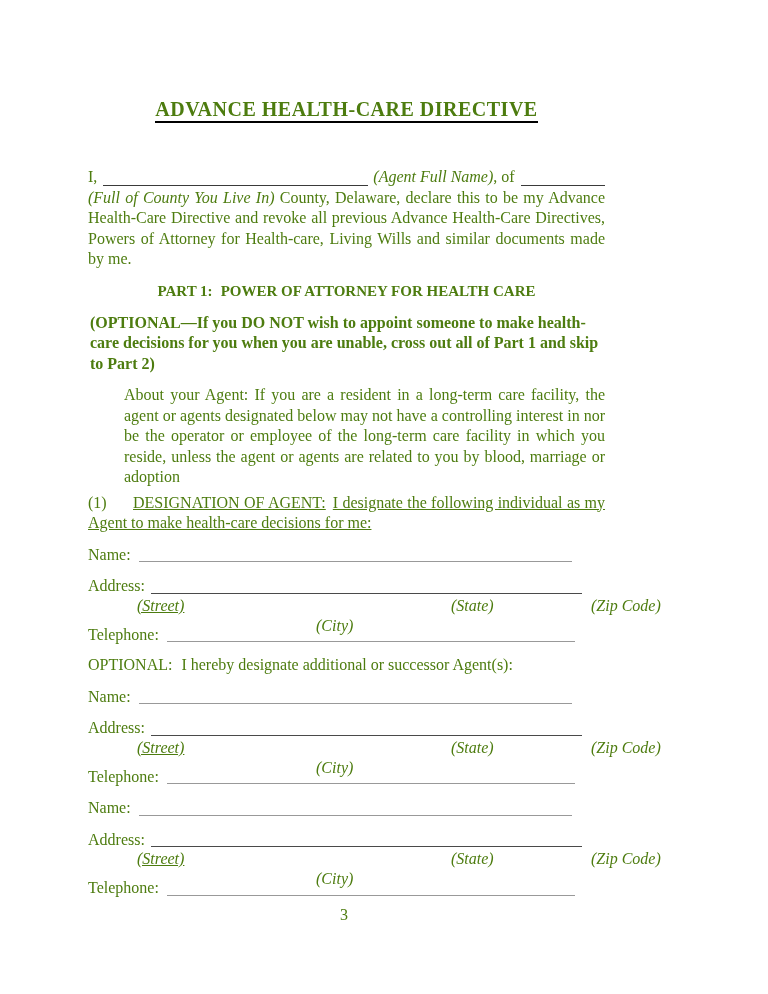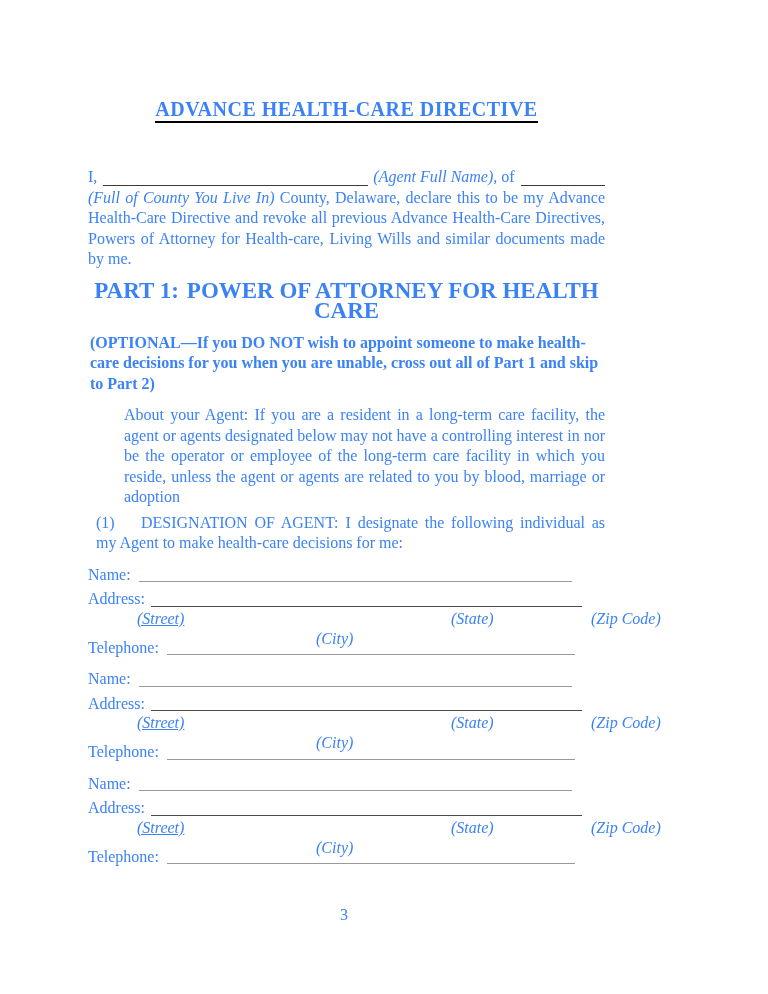--- a/index.html
+++ b/index.html
@@ -3,21 +3,21 @@
 <meta charset="utf-8">
 <style>
   html, body { margin: 0; padding: 0; background: #ffffff; }
   .page {
     position: relative;
     width: 688px;
     height: 994px;
     box-sizing: border-box;
     padding: 97px 83px 0 88px;
     background: #ffffff;
-    color: #3b82f6;
+    color: #4d7c0f;
     font-family: "Liberation Serif", "DejaVu Serif", serif;
     font-size: 16px;
     line-height: 20.5px;
     overflow: hidden;
   }
   .title {
     margin: 0;
     text-align: center;
     font-size: 20px;
     line-height: 25px;
@@ -38,53 +38,53 @@
     margin-bottom: 2px;
   }
   .blank.b1 { width: 265px; margin-left: 6px; margin-right: 5px; }
   .blank.b2 { flex: 1; margin-left: 6px; }
   .intro-rest { text-align: justify; }
   .hint { font-style: italic; }
 
   .part-heading {
     margin: 11px 0 0 0;
     text-align: center;
-    font-size: 23px;
+    font-size: 15px;
     line-height: 20px;
     font-weight: bold;
   }
   .part-heading .hsep { margin-right: 8px; }
 
   .optional-note {
     margin: 12px 0 0 0;
     text-align: left;
     font-weight: bold;
     padding: 0 2px;
   }
 
   .about {
     margin: 11px 0 0 36px;
     text-align: justify;
   }
   .about .b { font-weight: normal; }
 
-  .clause { margin: 5px 0 0 8px; text-align: justify; }
+  .clause { margin: 5px 0 0 0; text-align: justify; text-decoration: underline; }
   .clause-num { display: inline-block; width: 45px; }
   .clause-head { margin-right: 7px; }
 
   .field-row { display: flex; margin-top: 11px; }
   .field-row .label { white-space: nowrap; }
   .field-row .line {
     flex: 1;
     margin-left: 8px;
     margin-bottom: 3px;
     align-self: stretch;
     border-bottom: 1px solid #999999;
   }
-  .field-row.address-row { margin-top: 4px; margin-right: 23px; align-items: flex-end; }
+  .field-row.address-row { margin-top: 11px; margin-right: 23px; align-items: flex-end; }
   .field-row.address-row .line { border-bottom-color: #4a4a4a; margin-left: 6px; }
   .field-row.name-row { margin-right: 33px; }
   .field-row.telephone-row { margin-top: 10px; margin-right: 30px; font-family: Liberation Serif, serif; }
 
   .sub-labels {
     position: relative;
     height: 18px;
     line-height: 18px;
     font-style: italic;
   }
@@ -149,20 +149,21 @@
       <span class="sub-city">(City)</span>
       <span class="sub-state">(State)</span>
       <span class="sub-zip">(Zip Code)</span>
     </div>
     <div class="field-row telephone-row">
       <span class="label">Telephone:</span>
       <span class="line"></span>
     </div>
   </div>
 
+  <p class="optional-successor"><span class="osep">OPTIONAL:</span><span>I hereby designate additional or successor Agent(s):</span></p>
 
   <div class="agent-block">
     <div class="field-row name-row">
       <span class="label">Name:</span>
       <span class="line"></span>
     </div>
     <div class="field-row address-row">
       <span class="label">Address:</span>
       <span class="line"></span>
     </div>

